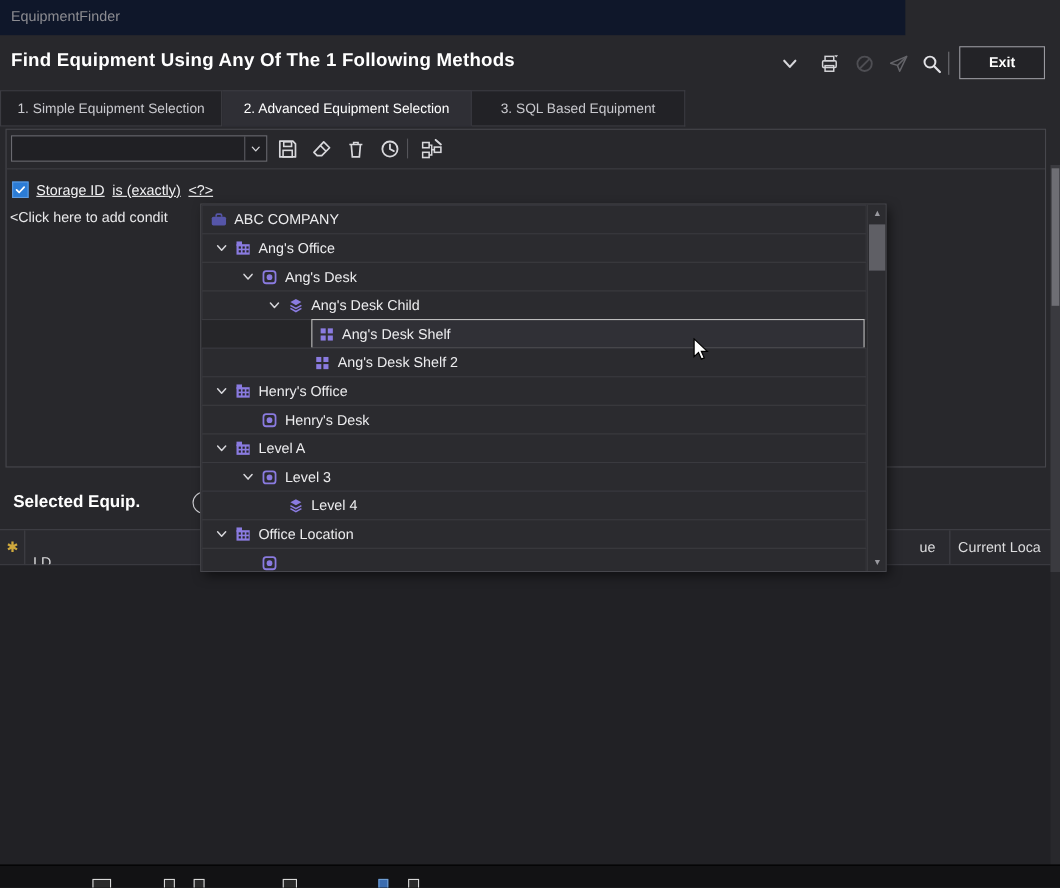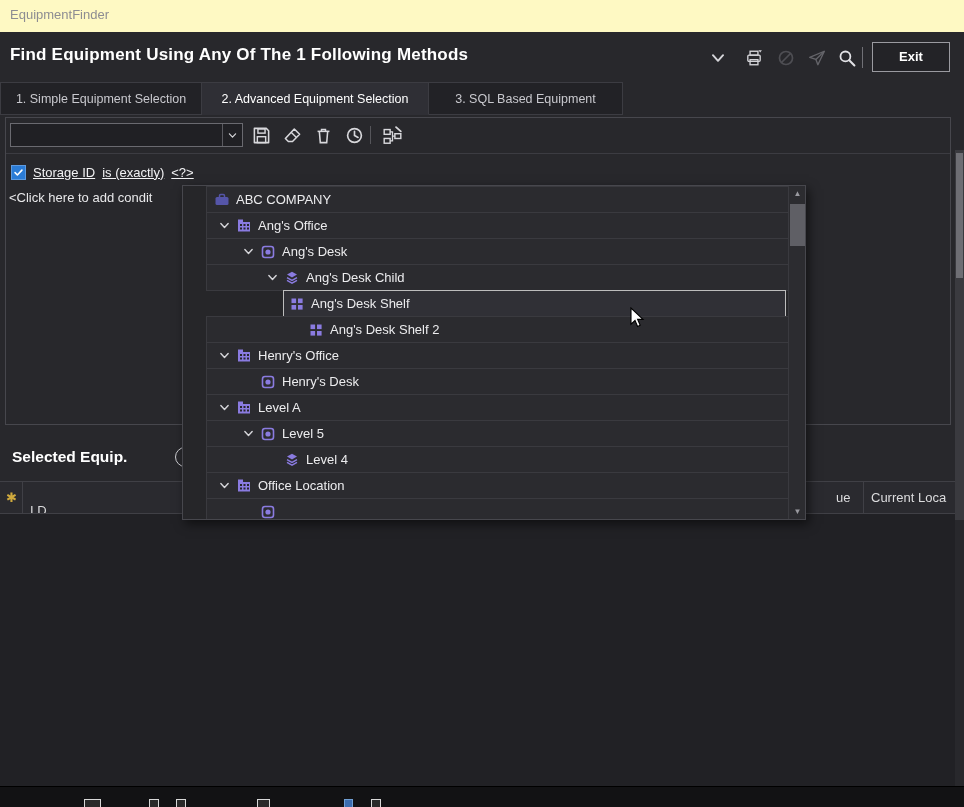--- a/index.html
+++ b/index.html
@@ -3,21 +3,21 @@
 <meta charset="utf-8">
 <style>
   * { margin:0; padding:0; box-sizing:border-box; }
   html,body { background:#151517; }
   body { font-family:"Liberation Sans", sans-serif; }
   #app {
     position:relative; width:964px; height:807px; overflow:hidden;
     background:#28282c; color:#e6e6e8; font-size:13px;
   }
   
-  .titlebar { position:absolute; left:0; top:0; width:964px; height:32px; background:#fef9c3; }
+  .titlebar { position:absolute; left:0; top:0; width:823px; height:32px; background:#0f172a; }
   .titlebar .wtitle { position:absolute; left:10px; top:7px; color:#8d8d92; font-size:13px; }
   
   .hdr-title { position:absolute; left:10px; top:45px; font-size:17px; font-weight:bold; color:#ffffff; letter-spacing:.2px; }
   .hicon { position:absolute; top:47px; width:22px; height:22px; display:flex; align-items:center; justify-content:center; cursor:default; }
   .hicon svg { width:18px; height:18px; }
   .vsep { position:absolute; width:1px; background:#707076; }
   .exit-btn {
     position:absolute; left:872px; top:42px; width:78px; height:30px;
     background:#232327; border:1px solid #9a9aa0; color:#ffffff;
     font-size:13px; font-weight:bold; text-align:center; line-height:28px; cursor:pointer;
@@ -71,21 +71,21 @@
   
   .popup {
     position:absolute; left:182px; top:185px; width:624px; height:335px;
     background:#262629; border:1px solid #47474d; box-shadow:3px 4px 10px rgba(0,0,0,.55);
     z-index:40; overflow:hidden;
   }
   .rows { position:absolute; left:0; top:0; width:605px; height:333px; overflow:hidden; }
   .trow {
     position:relative; width:605px; height:27px; margin-top:-1px;
     background:#2b2b2f; border:1px solid #3a3a3f;
-    display:flex; align-items:center; cursor:pointer;margin-left:23px;
+    display:flex; align-items:center; cursor:pointer;
   }
   .trow:first-child { margin-top:0; }
   .tlabel { color:#ececee; font-size:13px; white-space:nowrap; }
   .chev { width:22px; height:16px; display:flex; align-items:center; justify-content:center; flex:none; cursor:pointer; }
   .chev svg { width:13px; height:13px; }
   .ticon { width:17px; height:17px; margin-right:6px; flex:none; display:flex; align-items:center; justify-content:center; }
   .ticon svg { width:16px; height:16px; }
   .lvl0 { padding-left:6px; }
   .lvl1 { padding-left:6px; }
   .lvl2 { padding-left:30px;text-align:right; }
@@ -421,21 +421,21 @@
         <span class="chev">
             <svg>
               <use href="#sym-chev"></use>
             </svg>
           </span>
         <span class="ticon">
             <svg>
               <use href="#sym-desk"></use>
             </svg>
           </span>
-        <span class="tlabel">Level 5</span>
+        <span class="tlabel">Level 3</span>
       </div>
 
       <div class="trow lvl3">
         <span class="chev"></span>
         <span class="ticon">
             <svg>
               <use href="#sym-layers"></use>
             </svg>
           </span>
         <span class="tlabel">Level 4</span>

